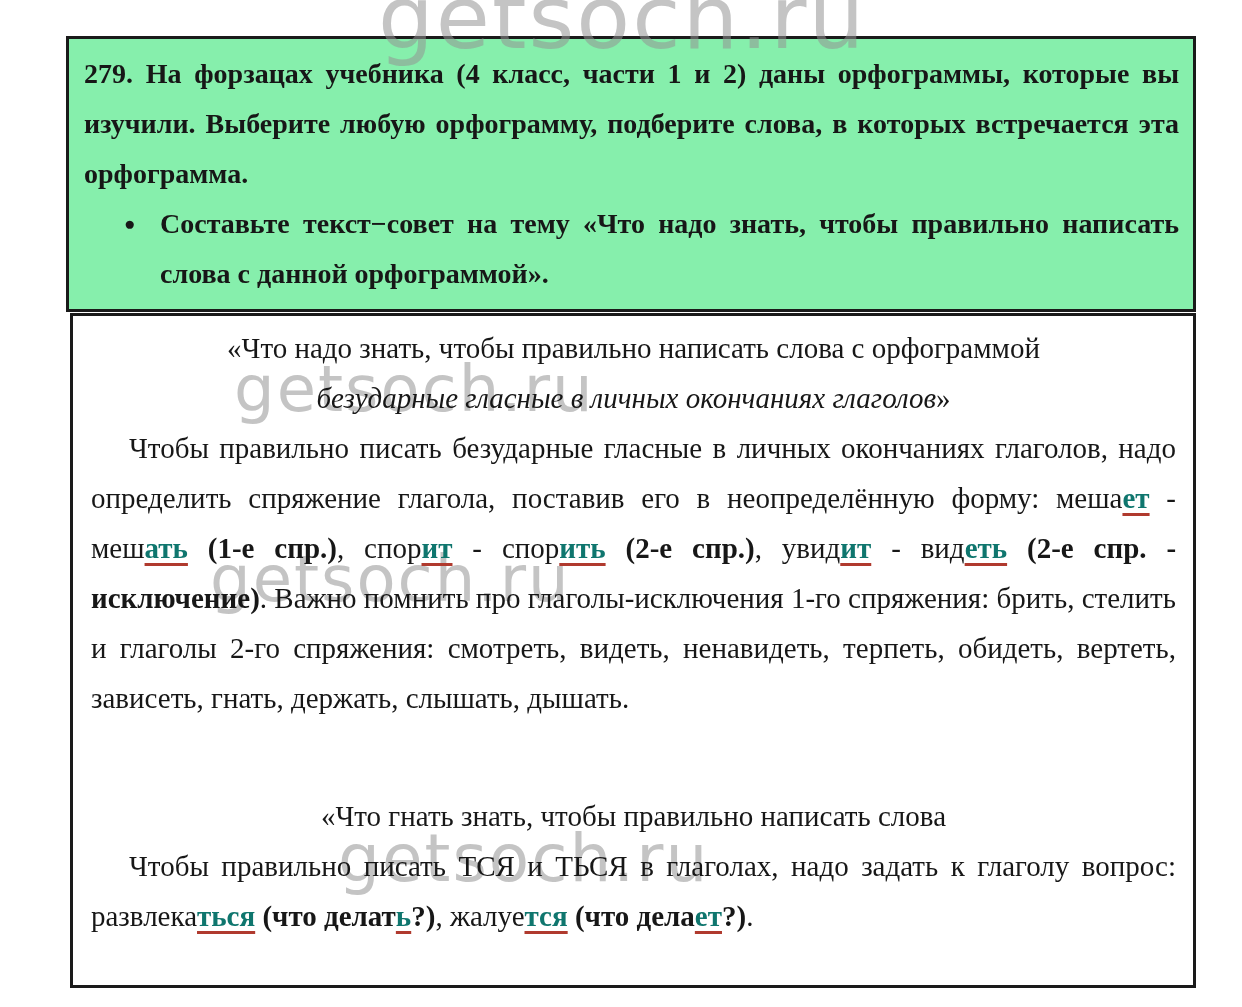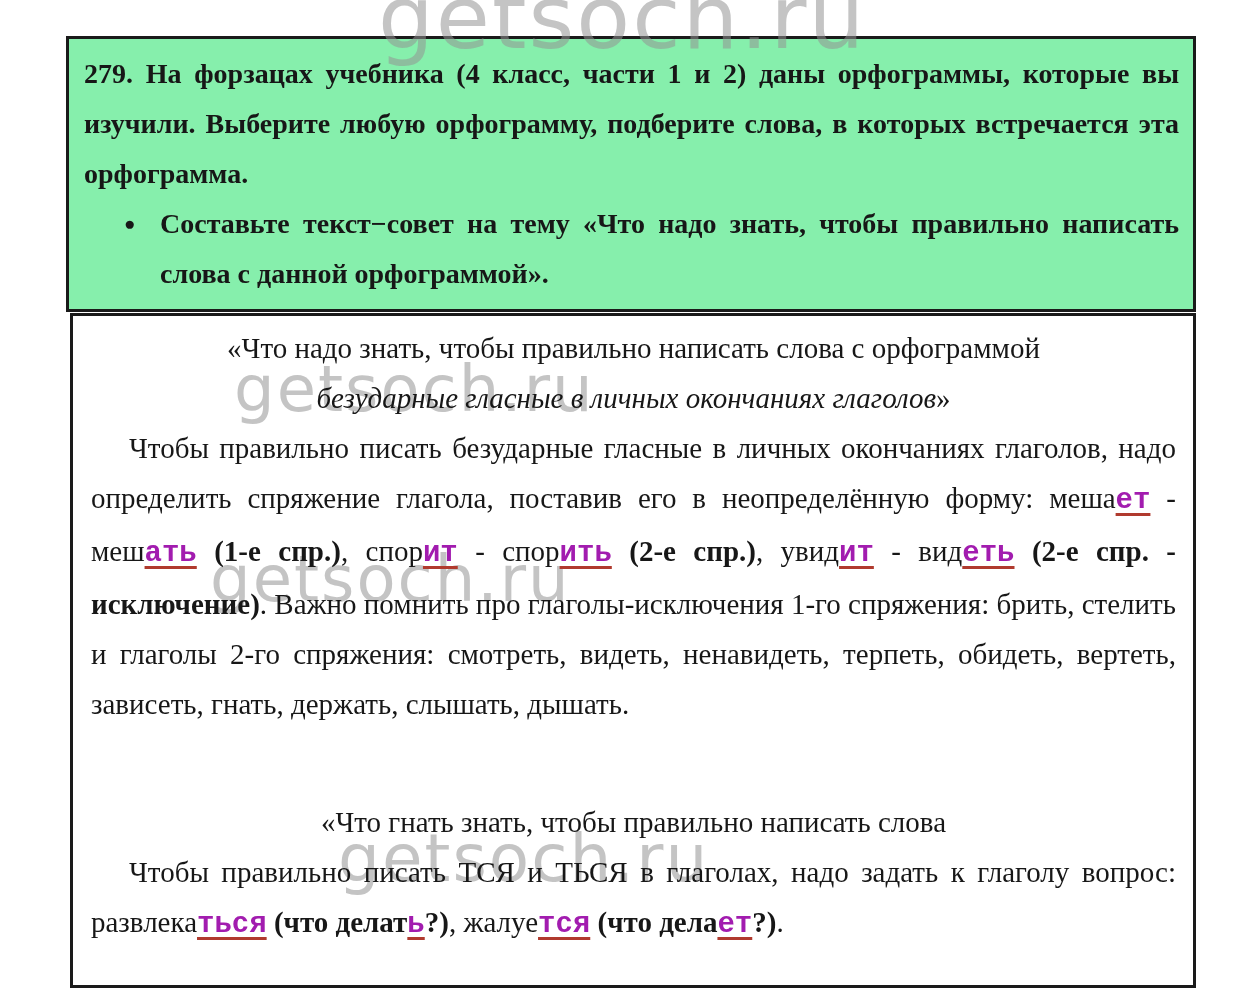--- a/index.html
+++ b/index.html
@@ -58,27 +58,26 @@
     line-height:50px;
   }
   .centered { text-align:center; }
   .body-para { text-align:justify; text-indent:38px; }
   .section-2 { margin-top:68px; }
 
   .seg-n { }
   .seg-b { font-weight:bold;margin-top:12px; }
   .seg-i { font-style:italic; }
   .seg-r {
-    color:#a21caf;
+    color:#0f766e;
     font-weight:bold;
     text-decoration:underline;
     text-decoration-color:#b03a2e;
     text-decoration-thickness:2.5px;
     text-underline-offset:5px;
-    font-family:Liberation Mono, monospace;
   }
 </style>
 </head>
 <body>
 
 <div class="wm wm1">getsoch.ru</div>
 <div class="wm wm2">getsoch.ru</div>
 <div class="wm wm3">getsoch.ru</div>
 <div class="wm wm4">getsoch.ru</div>
 

